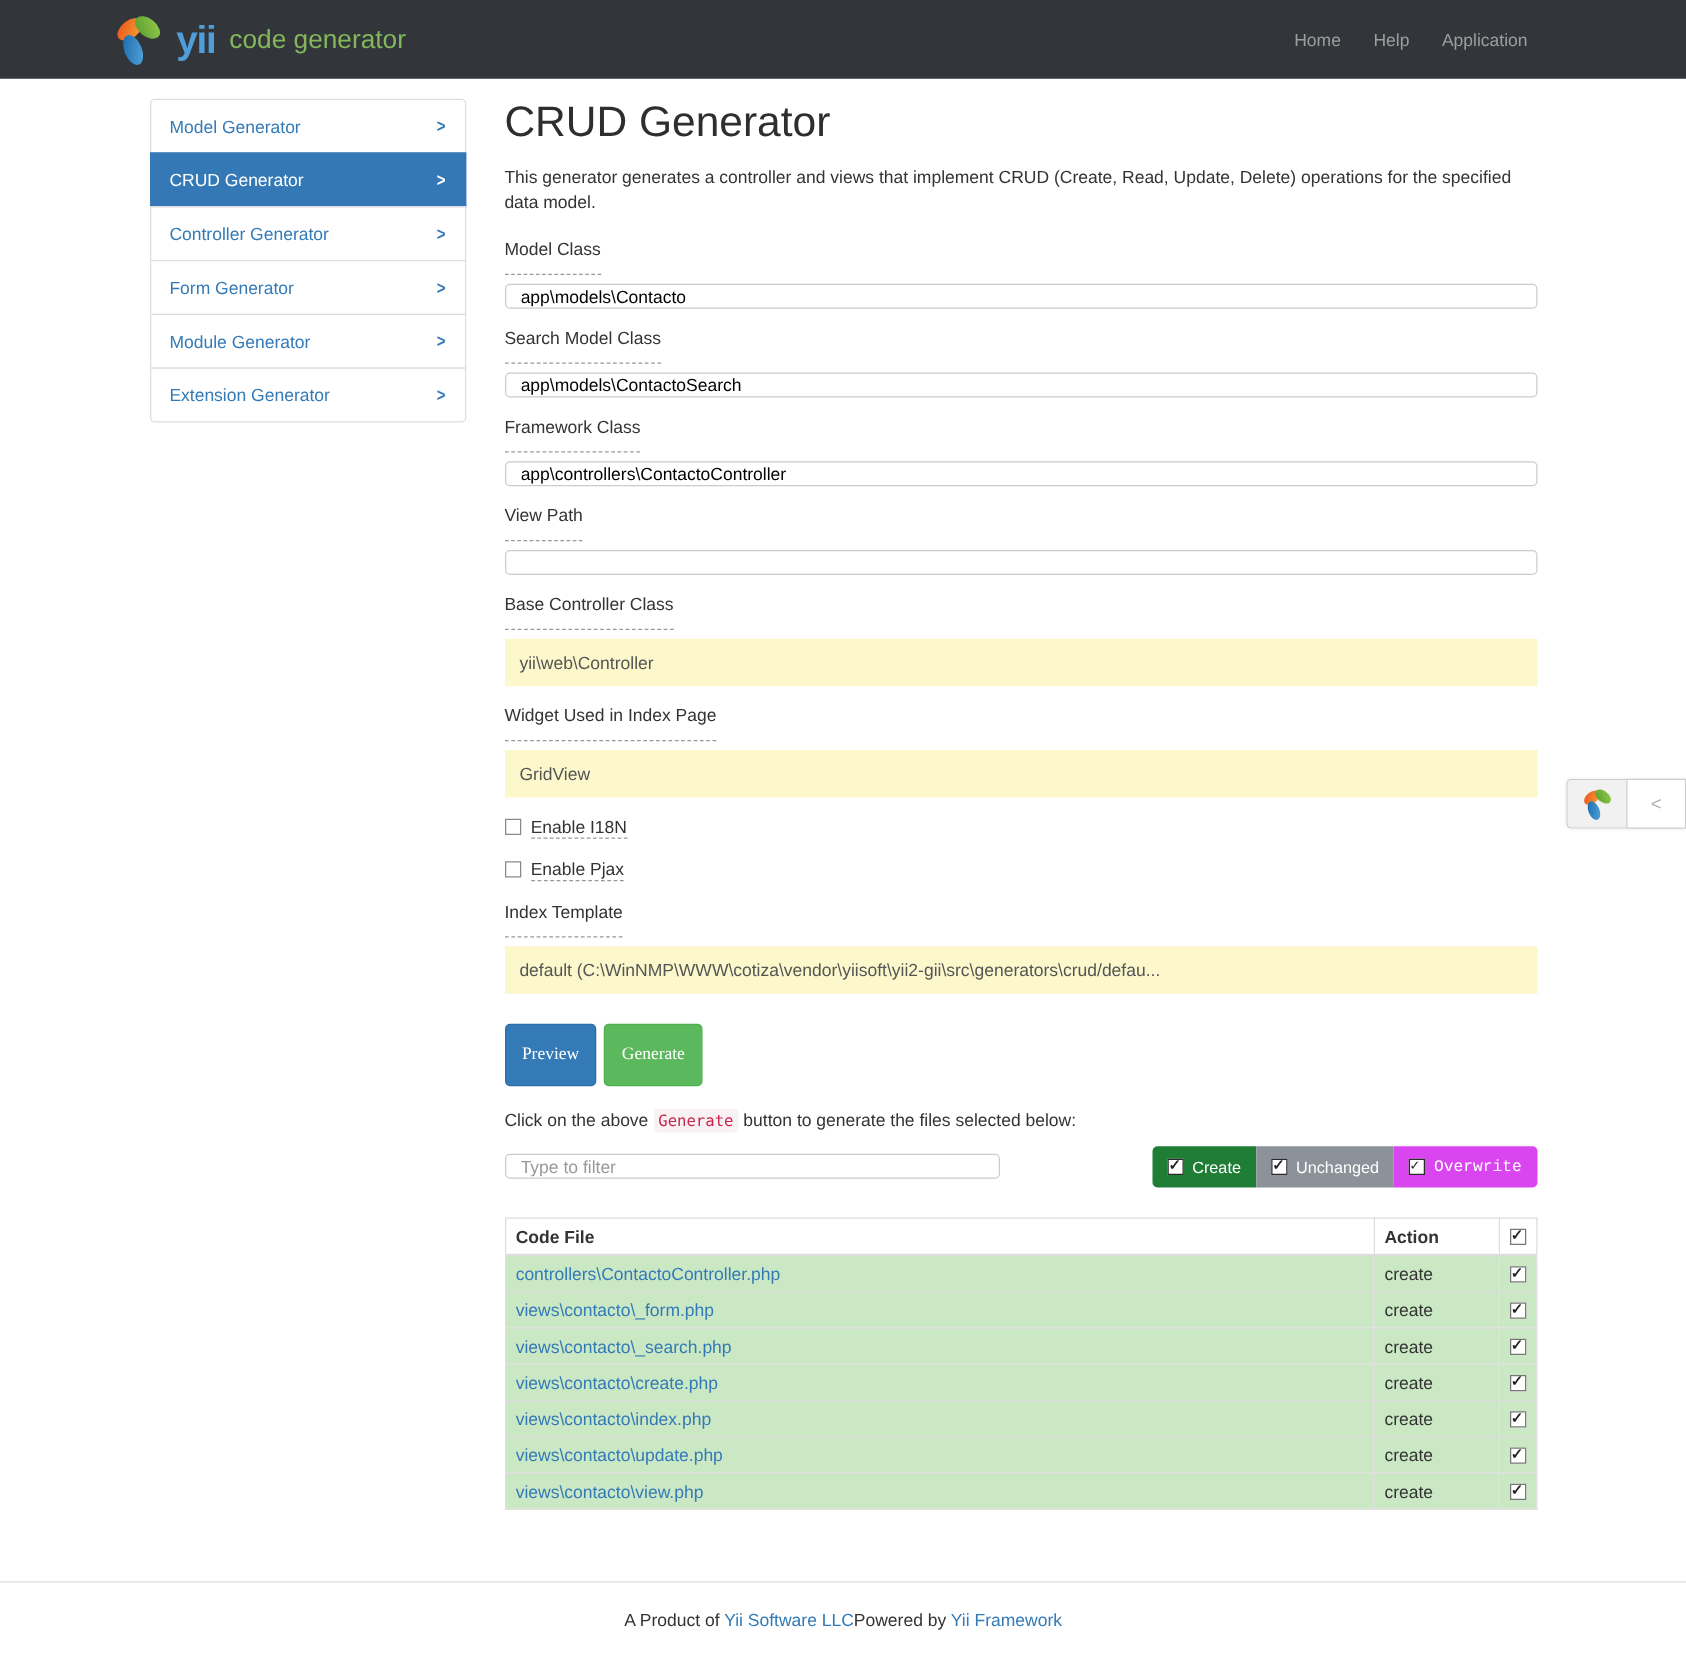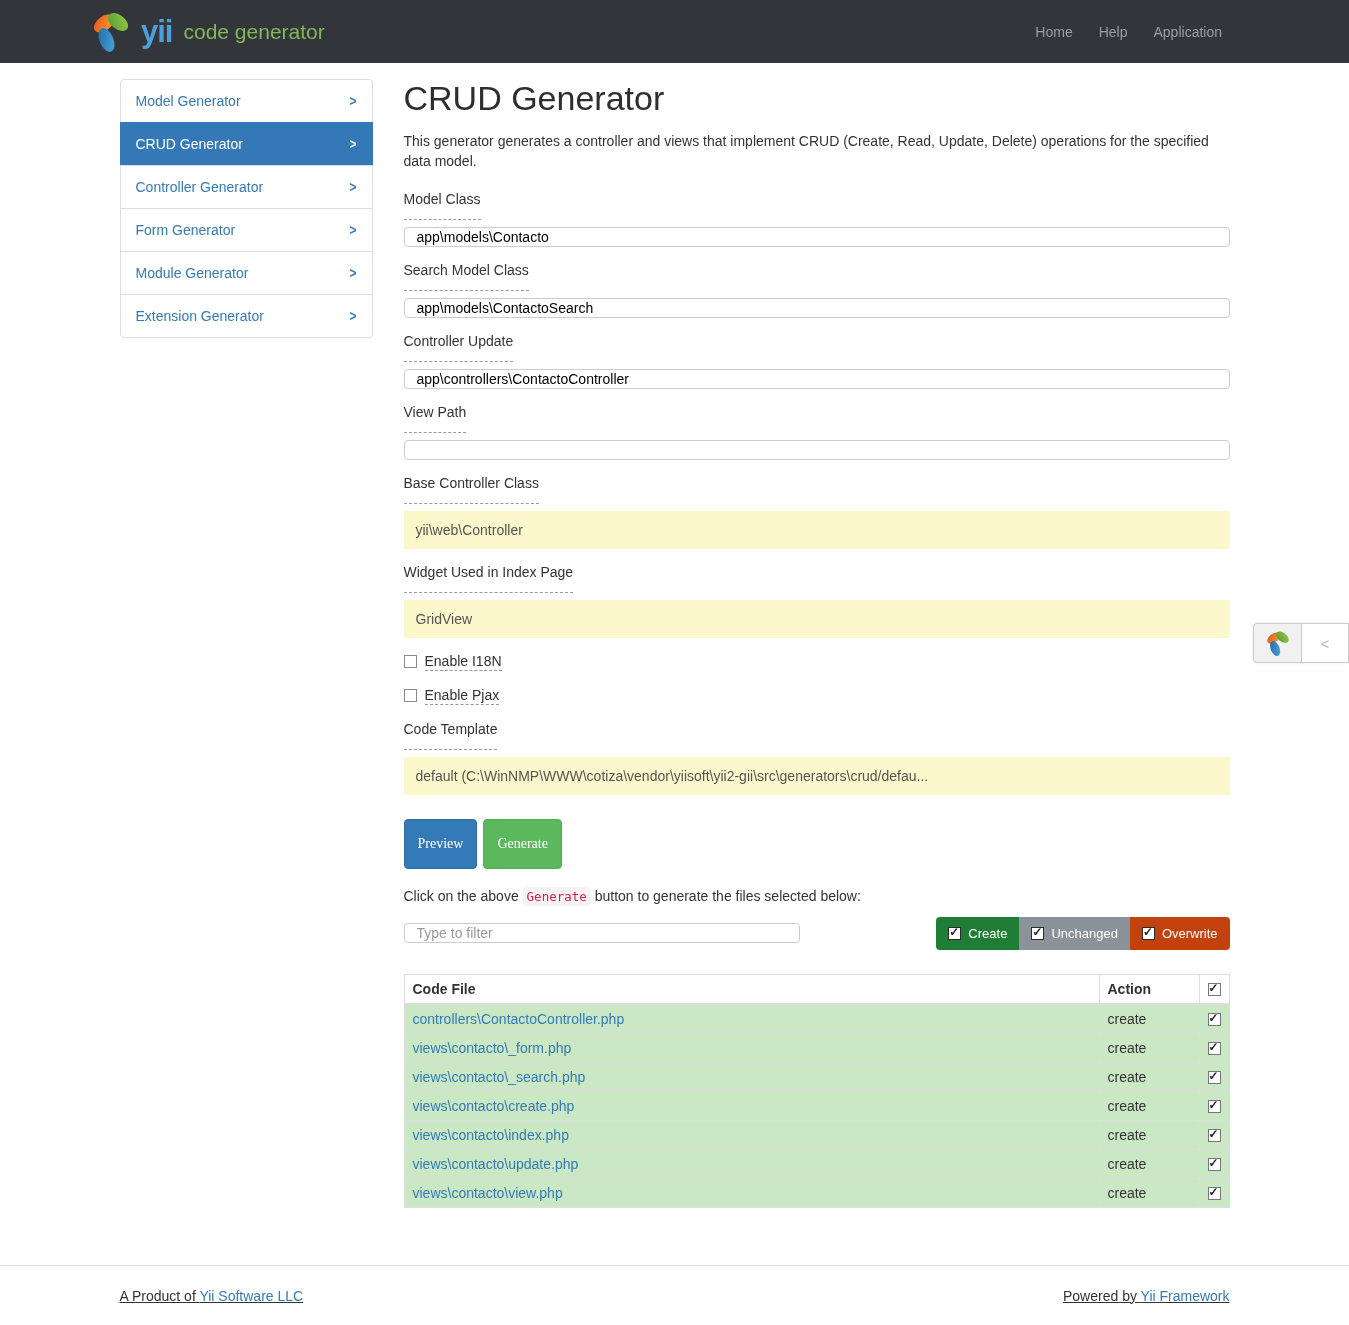--- a/index.html
+++ b/index.html
@@ -61,35 +61,35 @@
     margin-bottom:24px; }
   .filter-input { width:396px; }
   .chips { display:flex; }
   .chip { display:flex; align-items:center; gap:7px; color:#fff; padding:9px 12px;
     font-size:13px; cursor:pointer; }
   .chip:first-child { border-radius:4px 0 0 4px; }
   .chip:last-child { border-radius:0 4px 4px 0; }
   .chip .cb { border-color:#2b2b2b; }
   .chip-create { background:#1f7d35; }
   .chip-unchanged { background:#8b929a; }
-  .chip-overwrite { background:#c2410c; }
+  .chip-overwrite { background:#d946ef;font-family:Liberation Mono, monospace; }
   
   .files-table { width:100%; border-collapse:collapse; }
   .files-table th, .files-table td { border:1px solid #ddd; padding:6px 8px;
     text-align:left; font-size:14px; }
   .files-table th { font-weight:bold; border-bottom-width:2px; background:#fff; }
   .files-table tr.create-row td { background:#cbe8c4; }
   .file-link { color:#337ab7; text-decoration:none; cursor:pointer; }
   .col-action { width:100px; }
   .col-check { width:29px; text-align:center !important; }
   .files-table .cb { border-color:#777; vertical-align:middle; }
   
   .footer { margin-top:57px; border-top:1px solid #ddd; }
   .footer-inner { width:1110px; margin:0 auto; display:flex;
-    justify-content:space-between; padding:22px 0;text-decoration:underline; }
+    justify-content:center; padding:22px 0; }
   .footer a, .blue-link { color:#337ab7; text-decoration:none; cursor:pointer; }
   
   .mini-dock { position:absolute; top:623px; right:0; display:flex; box-shadow:0 0 3px rgba(0,0,0,.08); }
   .dock-btn { width:48px; height:40px; display:flex; align-items:center;
     justify-content:center; border:1px solid #ccc; cursor:pointer; }
   .dock-btn-logo { background:#f1f1f1; border-radius:4px 0 0 4px; border-right:none; }
   .dock-btn-toggle { background:#fff; color:#b0b0b0; font-size:15px; }
   .dock-logo-svg { width:26px; height:29px; }
 </style>
 </head>
@@ -167,21 +167,21 @@
         <span class="field-label">Model Class</span>
         <input class="form-control" type="text" value="app\models\Contacto" style="">
       </div>
 
       <div class="form-group">
         <span class="field-label">Search Model Class</span>
         <input class="form-control" type="text" value="app\models\ContactoSearch" style="">
       </div>
 
       <div class="form-group">
-        <span class="field-label">Controller Update</span>
+        <span class="field-label">Framework Class</span>
         <input class="form-control" type="text" value="app\controllers\ContactoController" style="">
       </div>
 
       <div class="form-group">
         <span class="field-label">View Path</span>
         <input class="form-control" type="text" value="" style="">
       </div>
 
       <div class="form-group">
         <span class="field-label">Base Controller Class</span>
@@ -197,21 +197,21 @@
         <span class="cb"></span>
         <span class="cb-label">Enable I18N</span>
       </div>
 
       <div class="checkbox-group">
         <span class="cb"></span>
         <span class="cb-label">Enable Pjax</span>
       </div>
 
       <div class="form-group">
-        <span class="field-label">Code Template</span>
+        <span class="field-label">Index Template</span>
         <div class="sticky-field">default (C:\WinNMP\WWW\cotiza\vendor\yiisoft\yii2-gii\src\generators\crud/defau...</div>
       </div>
 
       <div class="buttons-row">
         <button class="btn btn-preview">Preview</button>
         <button class="btn btn-generate">Generate</button>
       </div>
 
       <div class="note-line">
         <span>Click on the above </span><span class="code-chip">Generate</span><span> button to generate the files selected below:</span>

